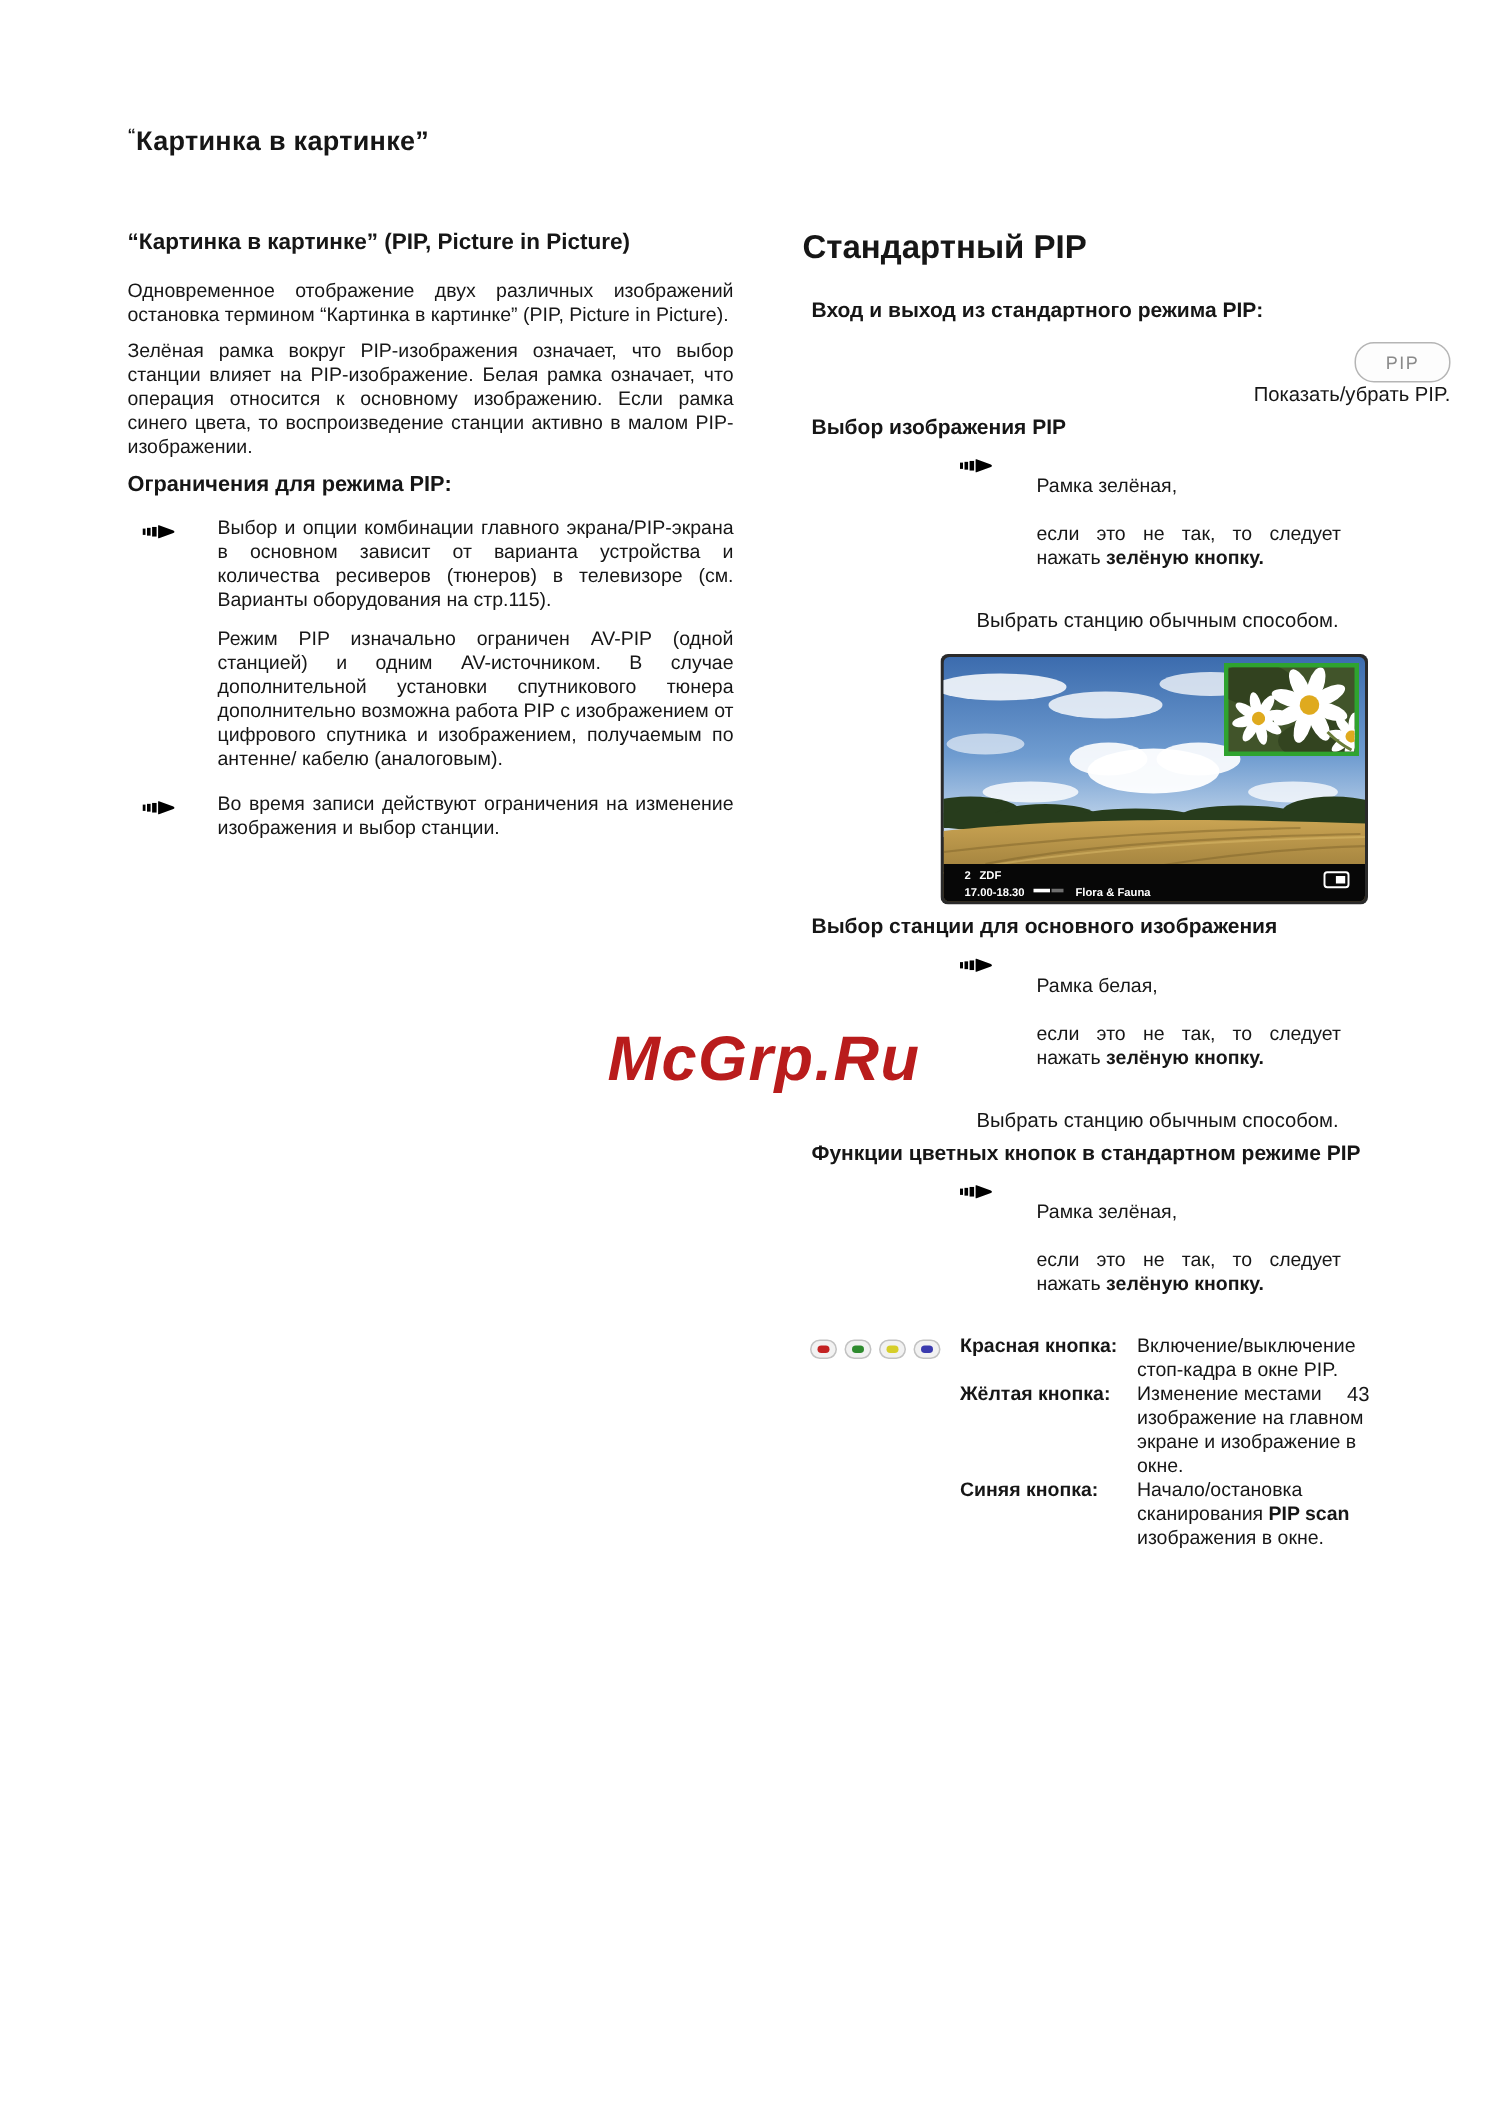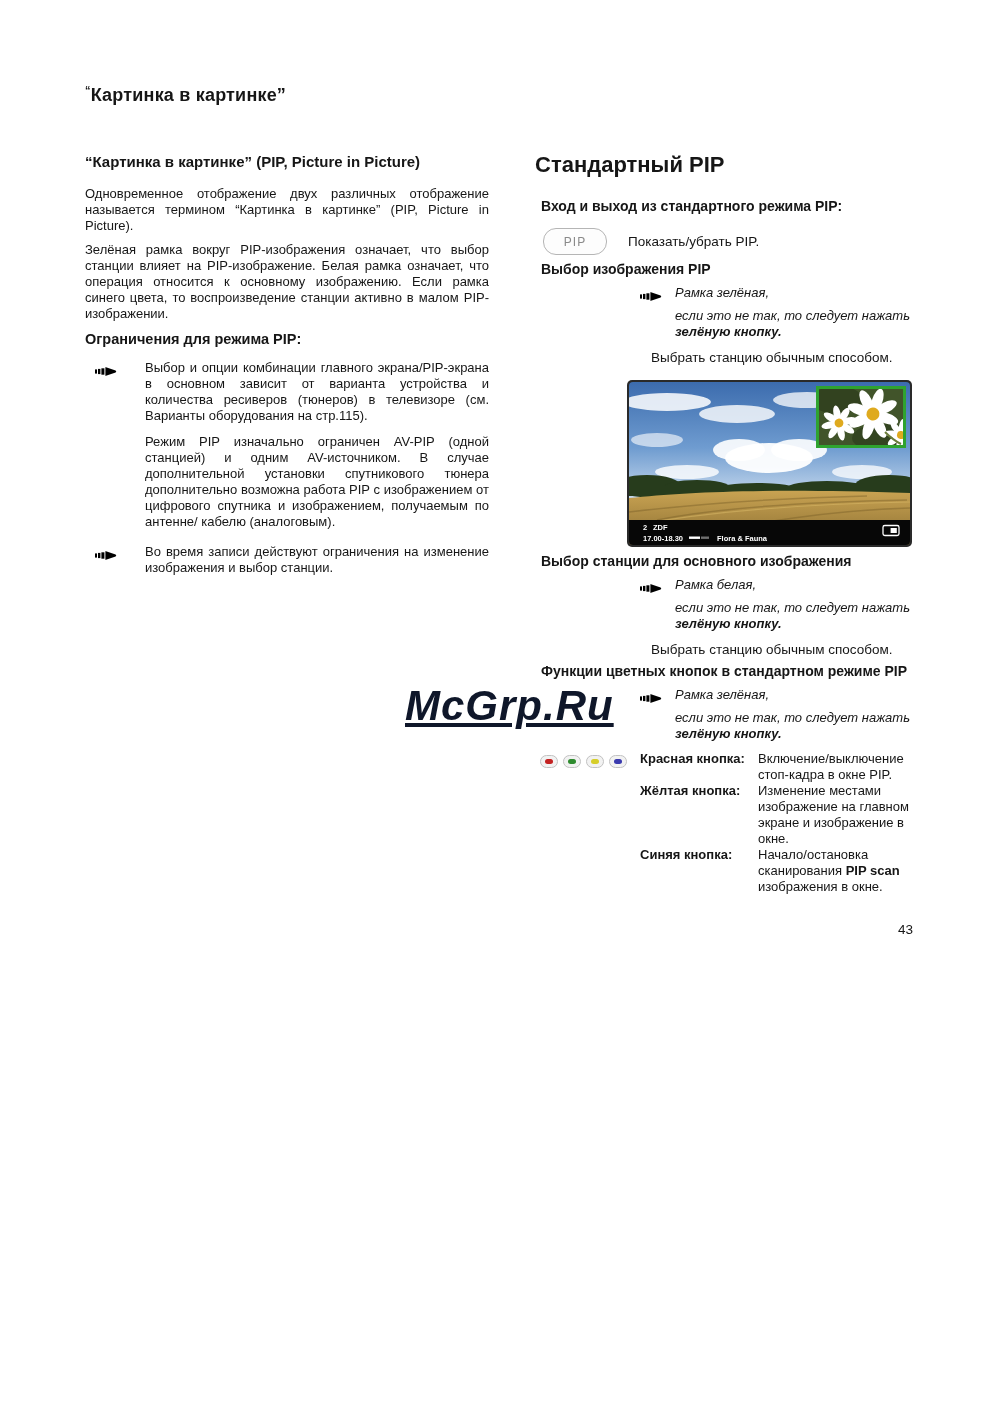--- a/index.html
+++ b/index.html
@@ -20,30 +20,30 @@
   
   .bullet{display:flex;align-items:flex-start;}
   .bullet .arrow-cell{width:60px;flex:0 0 60px;padding-left:10px;padding-top:3px;box-sizing:border-box;}
   .bullet .bullet-text{width:344px;}
   .bullet .bullet-text p{margin:0 0 10px 0;}
   .bullet + .bullet{margin-top:4px;}
 
   .arrow-glyph{display:inline-block;line-height:0;}
 
   
-  .pip-row{display:flex;align-items:center;margin:14px 0 0 8px;}
+  .pip-row{display:flex;align-items:flex-end;margin:14px 0 0 8px;flex-direction:column;}
   .pip-pill{width:62px;height:25px;border:1.6px solid #b5b5b5;border-radius:13px;
     display:flex;align-items:center;justify-content:center;
     font-size:12px;color:#8a8a8a;letter-spacing:1px;background:#fdfdfd;}
   .pip-caption{margin-left:21px;font-size:13.5px;}
 
   .instr{display:flex;align-items:flex-start;margin-top:8px;}
   .instr .arrow-cell{flex:0 0 35px;margin-left:105px;padding-top:3px;}
   .instr .instr-text{width:235px;}
-  .instr .instr-text p{font-size:13px;line-height:16px;margin:0;font-style:italic;}
+  .instr .instr-text p{font-size:13px;line-height:16px;margin:16px;}
   .instr .instr-text p.frame-line{margin-bottom:7px;}
   .instr .instr-text p.ifnot{text-align:justify;}
 
   .select-line{font-size:13.5px;margin:10px 0 0 116px;}
 
   .tv-wrap{margin:15px 0 0 92px;width:285px;height:167px;}
 
   .h3-gap1{margin-top:15px;}
   .h3-gap2{margin-top:9px;}
   .h3-gap3{margin-top:13px;}
@@ -64,21 +64,21 @@
 </style>
 </head>
 <body>
 
 <div class="page">
 
   <div class="doc-title"><span class="small-quote">“</span><span>Картинка в картинке”</span></div>
 
   <div class="col-left">
     <h2 class="sec">“Картинка в картинке” (PIP, Picture in Picture)</h2>
-    <p class="body">Одновременное отображение двух различных отображение называется термином “Картинка в картинке” (PIP, Picture in Picture).</p>
+    <p class="body">Одновременное отображение двух различных изображений остановка термином “Картинка в картинке” (PIP, Picture in Picture).</p>
     <p class="body">Зелёная рамка вокруг PIP-изображения означает, что выбор станции влияет на PIP-изображение. Белая рамка означает, что операция относится к основному изображению. Если рамка синего цвета, то воспроизведение станции активно в малом PIP-изображении.</p>
     <h3 class="limits">Ограничения для режима PIP:</h3>
 
     <div class="bullet">
       <span class="arrow-cell"><span class="arrow-glyph">
         <svg width="24" height="11" viewBox="0 0 24 11">
               <g fill="#000">
           <rect x="0" y="3.4" width="2" height="4.2"></rect>
                 <rect x="3" y="2.9" width="2.4" height="5.2"></rect>
           <rect x="6.4" y="2.3" width="3" height="6.4"></rect>
@@ -293,16 +293,16 @@
         <div class="term">Красная кнопка:</div>
         <div class="desc">Включение/выключение стоп-кадра в окне PIP.</div>
         <div class="term">Жёлтая кнопка:</div>
         <div class="desc">Изменение местами изображение на главном экране и изображение в окне.</div>
         <div class="term">Синяя кнопка:</div>
         <div class="desc"><span>Начало/остановка сканирования </span><b>PIP scan</b><span> изображения в окне.</span></div>
       </div>
     </div>
   </div>
 
-  <div class="watermark" style="color: #0f172a; text-decoration: underline;">McGrp.Ru</div>
+  <div class="watermark" style="color: #b91c1c;">McGrp.Ru</div>
   <div class="page-number">43</div>
 
 </div>
 
 </body></html>

